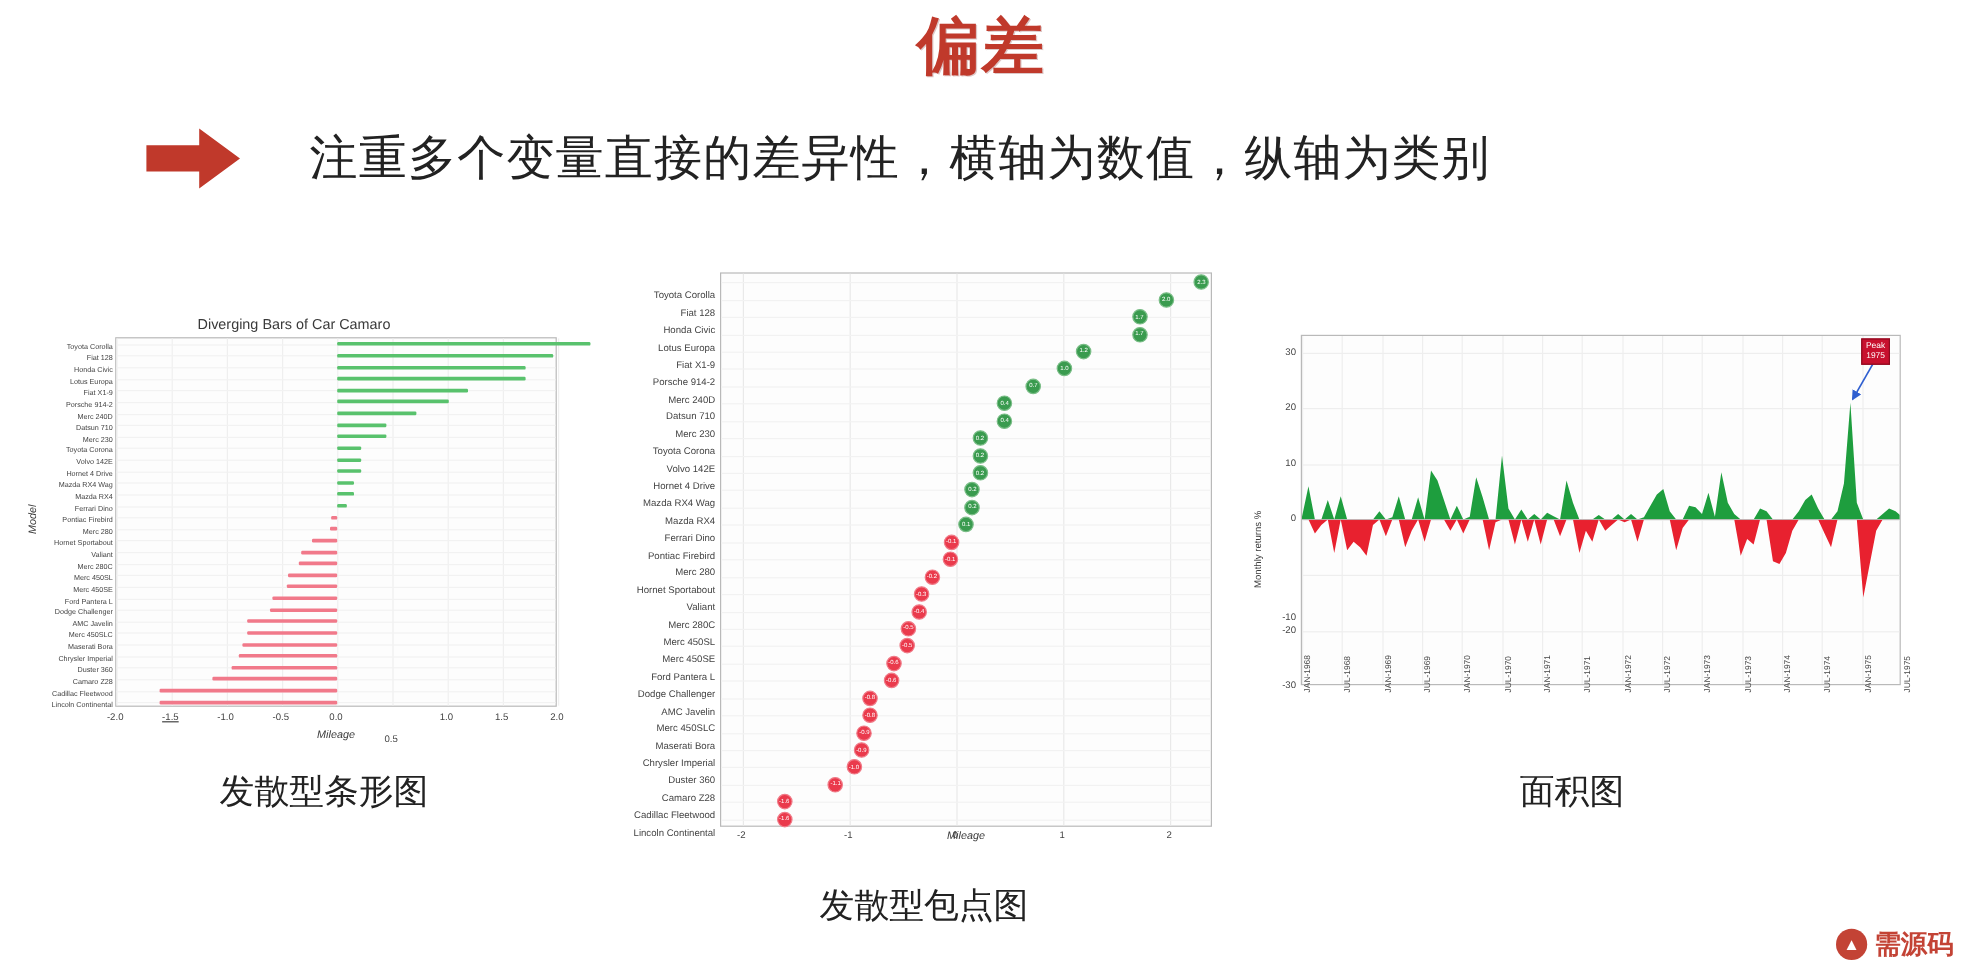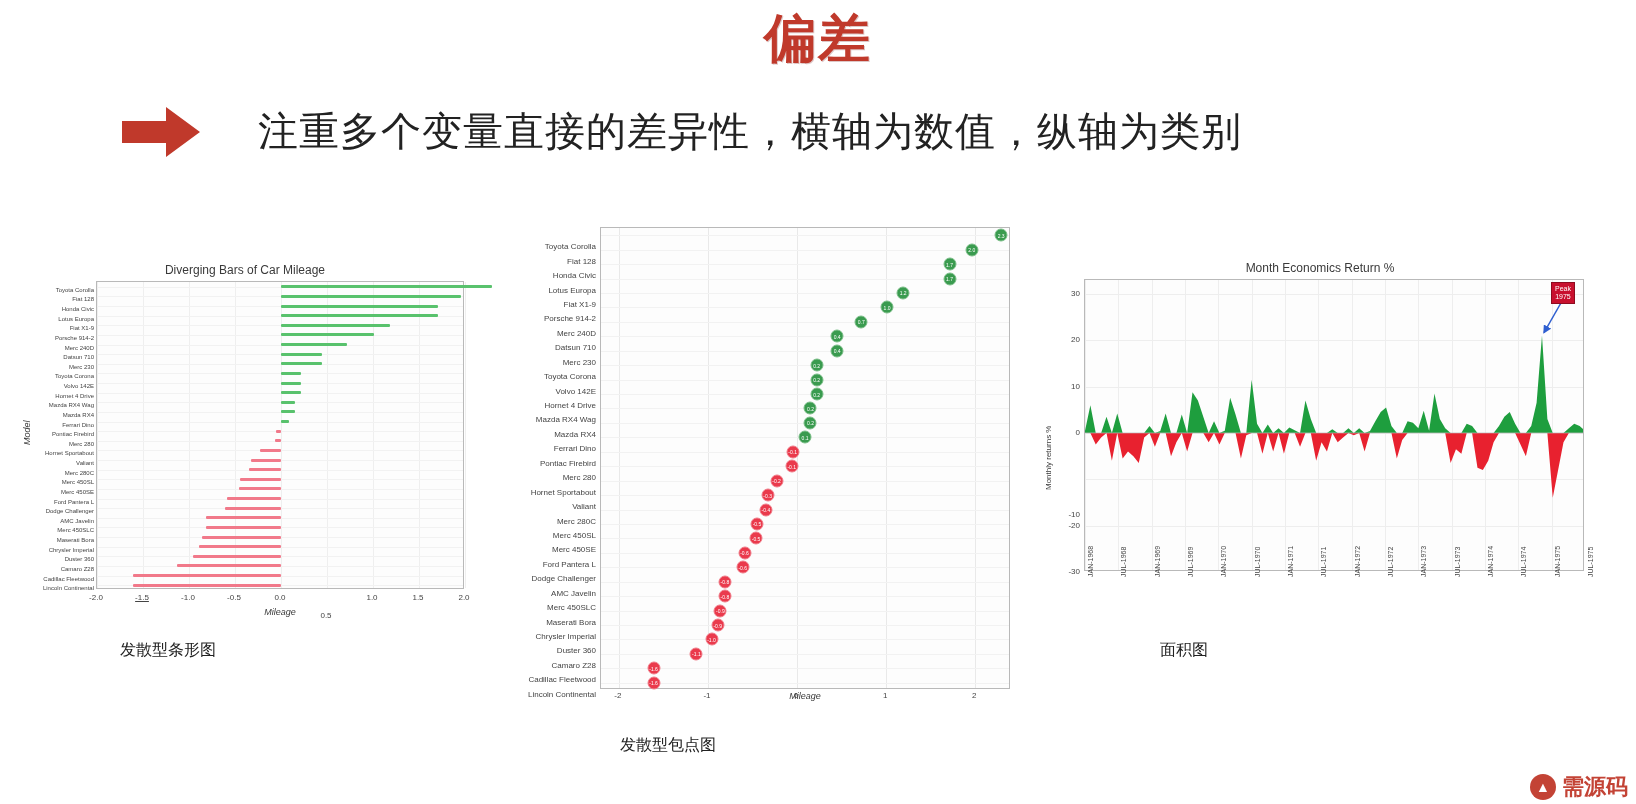--- a/index.html
+++ b/index.html
@@ -27,21 +27,21 @@
   }
   .arrow-icon { flex:0 0 auto; width:82px; height:54px; }
   .subtitle-text {
     font-size:40px; color:#222; font-weight:500; white-space:nowrap;
     letter-spacing:1px;
   }
 
   
   .panel { position:absolute; }
   .caption {
-    position:absolute; font-size:16px; color:#222;
+    position:absolute; text-align:center; font-size:29px; color:#222;
   }
 
   
   .chart-frame {
     position:absolute;
     background:#fdfdfd;
     border:1px solid #b9b9b9;
   }
   .chart-title {
     position:absolute; width:100%; text-align:center;
@@ -102,21 +102,21 @@
 <div class="slide-title">偏差</div>
 
 <div class="subtitle-row">
   <svg class="arrow-icon" viewBox="0 0 82 54">
     <path d="M2 16 H46 V2 L80 27 L46 52 V38 H2 Z" fill="#c0392b"></path>
   </svg>
   <div class="subtitle-text">注重多个变量直接的差异性，横轴为数值，纵轴为类别</div>
 </div>
 
 <div class="panel" style="left:10px; top:255px; width:470px; height:430px;">
-  <div class="chart-title" style="top:8px;">Diverging Bars of Car Mileage</div>
+  <div class="chart-title" style="top:8px;">Diverging Bars of Car Camaro</div>
 
   <div class="axis-label-y" style="left:12px; top:190px;">Model</div>
 
   <div id="bars-ylabels" style="position:absolute; left:12px; top:30px; width:72px; height:300px;">
       <div class="tick-y-right" style="top: 4.8125px; width: 72px;">Toyota Corolla</div>
       <div class="tick-y-right" style="top: 14.4375px; width: 72px;">Fiat 128</div>
       <div class="tick-y-right" style="top: 24.0625px; width: 72px;">Honda Civic</div>
       <div class="tick-y-right" style="top: 33.6875px; width: 72px;">Lotus Europa</div>
       <div class="tick-y-right" style="top: 43.3125px; width: 72px;">Fiat X1-9</div>
       <div class="tick-y-right" style="top: 52.9375px; width: 72px;">Porsche 914-2</div>
@@ -355,21 +355,20 @@
       <div class="tick-x" style="left: 196.087px; top: 0px;">0</div>
       <div class="tick-x" style="left: 285.217px; top: 0px;">1</div>
       <div class="tick-x" style="left: 374.348px; top: 0px;">2</div>
     </div>
 
   <div class="axis-label-x" style="left:100px; width:410px; top:486px;">Mileage</div>
 </div>
 <div class="caption" style="left:620px; top:735px; width:300px;">发散型包点图</div>
 
 <div class="panel" style="left:1030px; top:255px; width:580px; height:400px;">
-  <div class="chart-title" style="top:6px;">Month Economics Return %</div>
 
   <div class="axis-label-y" style="left:14px; top:235px; font-style:normal; font-size:8px;">Monthly returns %</div>
 
   <div id="area-yticks" style="position:absolute; left:14px; top:24px; width:36px; height:292px;">
       <div class="tick-y-right" style="font-size: 8px; top: 13.9048px; width: 36px;">30</div>
       <div class="tick-y-right" style="font-size: 8px; top: 60.254px; width: 36px;">20</div>
       <div class="tick-y-right" style="font-size: 8px; top: 106.603px; width: 36px;">10</div>
       <div class="tick-y-right" style="font-size: 8px; top: 152.952px; width: 36px;">0</div>
       <div class="tick-y-right" style="font-size: 8px; top: 199.302px; width: 36px; margin-top: 36px;">-10</div>
       <div class="tick-y-right" style="font-size: 8px; top: 245.651px; width: 36px;">-20</div>

